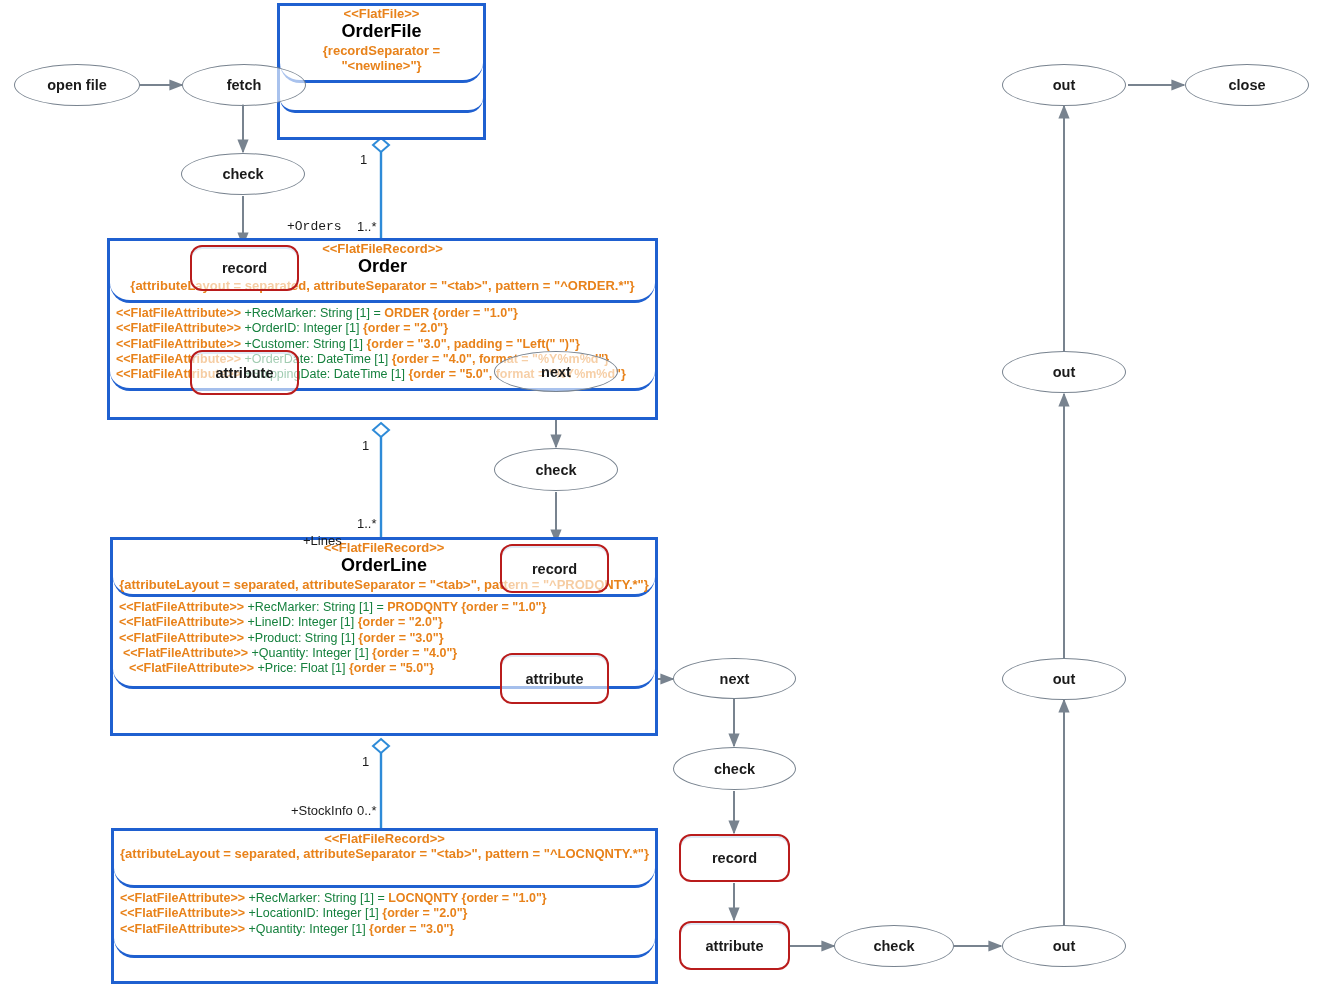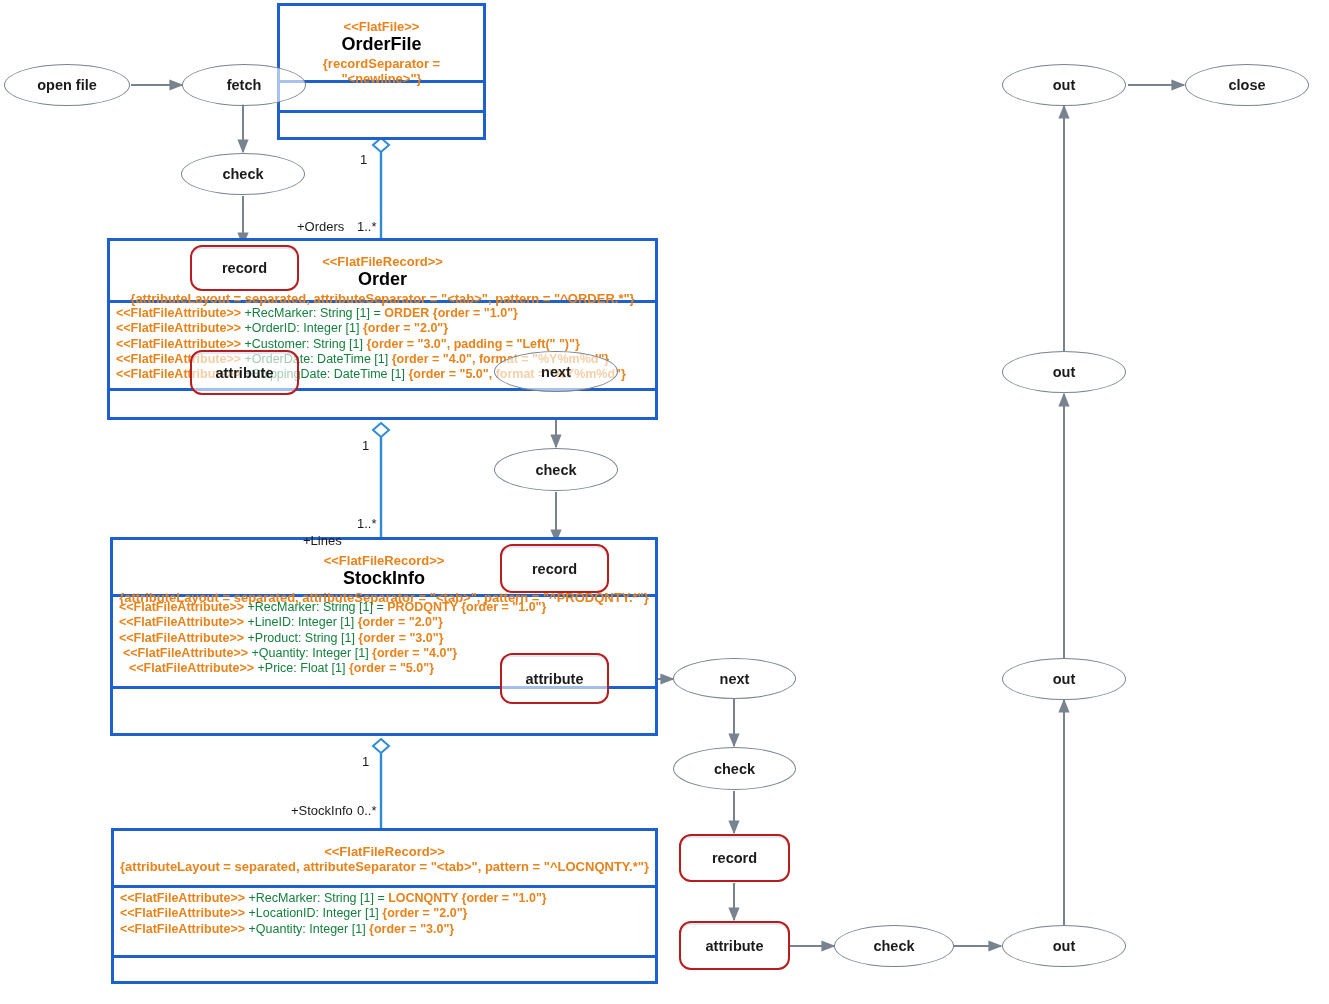--- a/index.html
+++ b/index.html
@@ -29,21 +29,22 @@
   
   .uml-class {
     position: absolute;
     border: 3px solid #1f60d0;
     background: #ffffff;
     box-sizing: border-box;
   }
   .uml-compartment {
     box-sizing: border-box;
     border-bottom: 3px solid #1f60d0;
-    padding: 13px 6px;
+    padding: 0 6px;
+    border-radius: 20px;
   }
   .uml-compartment:last-child {
     border-bottom: none;
   }
   .uml-head {
     text-align: center;
     line-height: 1.18;
   }
   .stereo {
     color: #e8821a;
@@ -230,21 +231,21 @@
         <span class="st">&lt;&lt;FlatFileAttribute&gt;&gt;</span>
         <span class="nm">+ShippingDate: DateTime [1] </span><span class="val"></span><span class="cons">{order = "5.0", format = "%Y%m%d"}</span>
       </div>
     </div>
     <div class="uml-compartment" style="height:32px;"></div>
   </div>
 
   <div class="uml-class" style="left:110px; top:537px; width:548px; height:199px;">
     <div class="uml-compartment uml-head" style="height:57px;">
       <div class="stereo">&lt;&lt;FlatFileRecord&gt;&gt;</div>
-      <div class="cname">StockInfo</div>
+      <div class="cname">OrderLine</div>
       <div class="cprops">{attributeLayout = separated, attributeSeparator = "&lt;tab&gt;", pattern = "^PRODQNTY.*"}</div>
     </div>
     <div class="uml-compartment uml-attrs" style="height:92px;">
       <div class="attr-row">
         <span class="st">&lt;&lt;FlatFileAttribute&gt;&gt;</span>
         <span class="nm">+RecMarker: String [1] = </span><span class="val">PRODQNTY</span><span class="cons"> {order = "1.0"}</span>
       </div>
       <div class="attr-row">
         <span class="st">&lt;&lt;FlatFileAttribute&gt;&gt;</span>
         <span class="nm">+LineID: Integer [1] </span><span class="val"></span><span class="cons">{order = "2.0"}</span>
@@ -281,32 +282,32 @@
       </div>
       <div class="attr-row">
         <span class="st">&lt;&lt;FlatFileAttribute&gt;&gt;</span>
         <span class="nm">+Quantity: Integer [1] </span><span class="val"></span><span class="cons">{order = "3.0"}</span>
       </div>
     </div>
     <div class="uml-compartment" style="height:37px;"></div>
   </div>
 
   <div class="assoc-label" style="left:360px; top:152px;">1</div>
-  <div class="assoc-label" style="left:297px; top:219px;">+Orders</div>
+  <div class="assoc-label" style="left:287px; top:219px;font-family:Liberation Mono, monospace;">+Orders</div>
   <div class="assoc-label" style="left:357px; top:219px;">1..*</div>
 
   <div class="assoc-label" style="left:362px; top:438px;">1</div>
   <div class="assoc-label" style="left:303px; top:533px;">+Lines</div>
   <div class="assoc-label" style="left:357px; top:516px;">1..*</div>
 
   <div class="assoc-label" style="left:362px; top:754px;">1</div>
   <div class="assoc-label" style="left:291px; top:803px;">+StockInfo</div>
   <div class="assoc-label" style="left:357px; top:803px;">0..*</div>
 
-  <div class="node-ellipse" style="left:4px; top:64px; width:126px; height:42px;">open file</div>
+  <div class="node-ellipse" style="left:14px; top:64px; width:126px; height:42px;">open file</div>
   <div class="node-ellipse translucent" style="left:182px; top:64px; width:124px; height:42px;">fetch</div>
   <div class="node-ellipse" style="left:181px; top:153px; width:124px; height:42px;">check</div>
 
   <div class="node-rect translucent" style="left:190px; top:245px; width:109px; height:46px;">record</div>
   <div class="node-rect translucent" style="left:190px; top:350px; width:109px; height:45px;">attribute</div>
   <div class="node-ellipse translucent" style="left:494px; top:351px; width:124px; height:41px;">next</div>
 
   <div class="node-ellipse" style="left:494px; top:448px; width:124px; height:43px;">check</div>
 
   <div class="node-rect translucent" style="left:500px; top:544px; width:109px; height:49px;">record</div>

